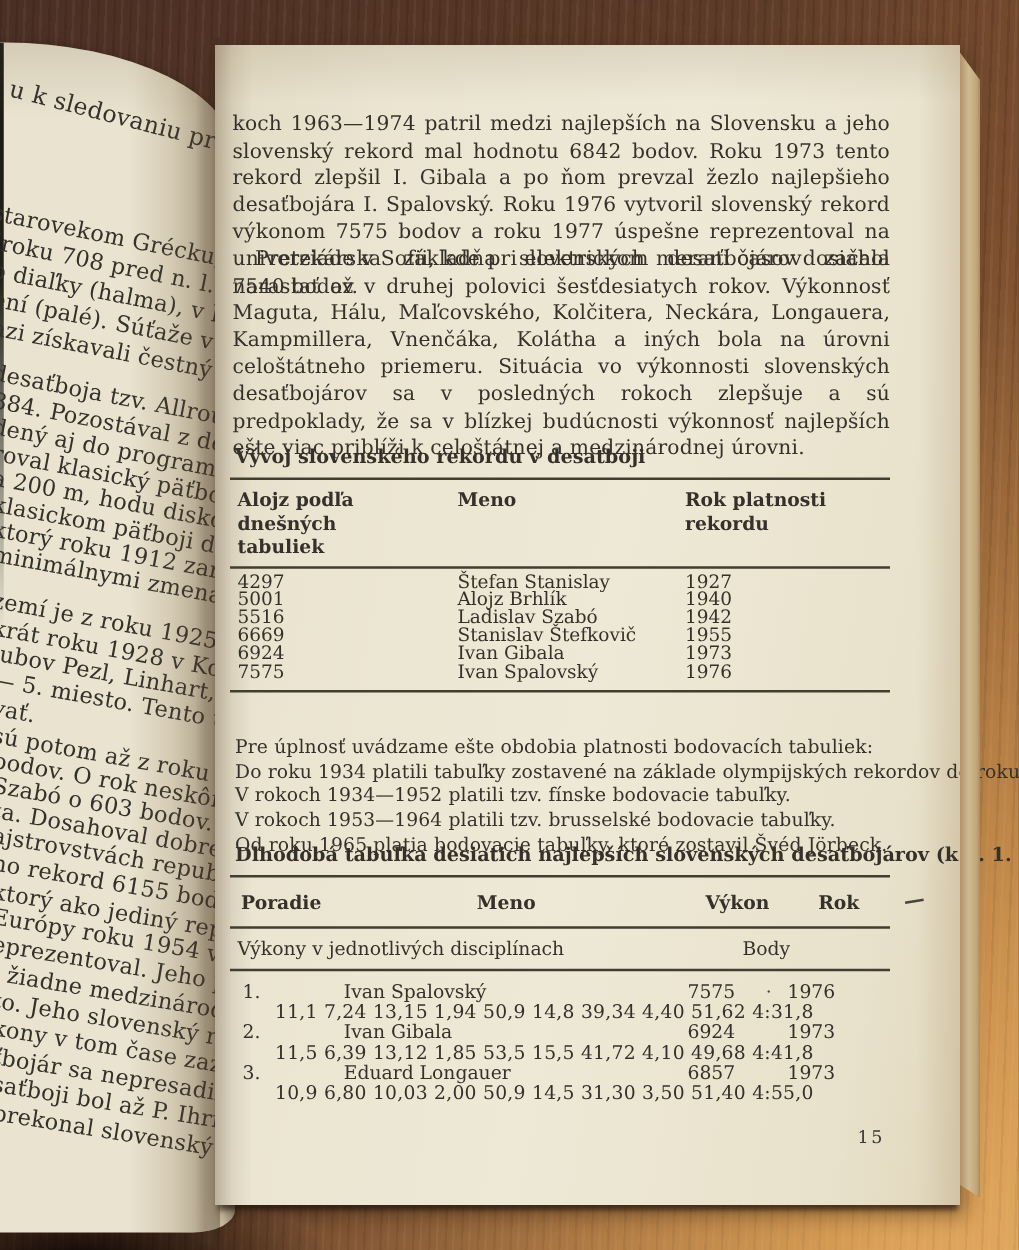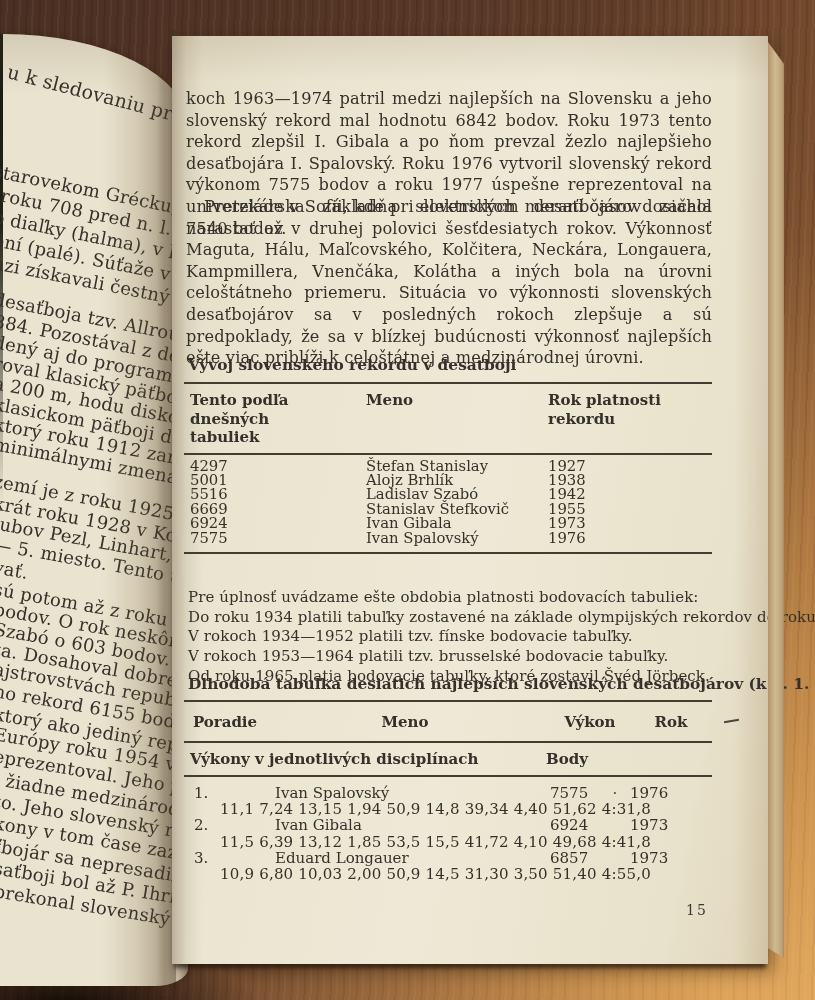--- a/index.html
+++ b/index.html
@@ -60,21 +60,21 @@
   .t1-row{display:flex;font-size:14.8px;line-height:14.4px;}
   .t1-row .c1{width:176px;}
   .t1-row .c2{width:182px;}
   .t1-row .c3{flex:1;}
   
   .notes{position:absolute;left:16px;top:552px;font-size:15px;line-height:19.7px;white-space:nowrap;letter-spacing:.1px;}
   
   .table2{position:absolute;left:12px;top:664px;width:528px;border-top:2px solid #423c31;font-size:15px;}
   .t2-head{display:flex;font-weight:bold;padding:11px 0 10px 6px;border-bottom:2px solid #423c31;text-align:center;}
   .t2-head .h1{width:70px;}.t2-head .h2{width:290px;}.t2-head .h3{width:80px;}.t2-head .h4{flex:1;}
-  .t2-sub{display:flex;font-weight:bold;padding:7px 0 7px 6px;border-bottom:2px solid #423c31;}
+  .t2-sub{display:flex;font-weight:normal;padding:7px 0 7px 6px;border-bottom:2px solid #423c31;gap:48px;}
   .t2-sub .s1{width:356px;}.t2-sub .s2{flex:1;}
   .t2-body{padding:8px 0 10px 6px;}
   .t2-line1{display:flex;line-height:16.2px;}
   .t2-line1 .rank{width:85px;padding-left:4px;box-sizing:border-box;}
   .t2-line1 .nm{width:275px;}
   .t2-line1 .pts{width:50px;}
   .t2-line1 .dot{width:30px;text-align:center;color:#4a443a;}
   .t2-line1 .yr{flex:1;}
   .t2-disc{padding-left:30px;line-height:16.2px;letter-spacing:.2px;white-space:nowrap;}
   .margin-mark{position:absolute;left:552px;top:684px;width:15px;border-top:2px solid #4a443a;transform:rotate(-9deg);}
@@ -133,37 +133,37 @@
   <div class="right-page">
 
     <div class="rp-line" style="top:52px;">koch 1963—1974 patril medzi najlepších na Slovensku a jeho slovenský rekord mal hodnotu 6842 bodov. Roku 1973 tento rekord zlepšil I. Gibala a po ňom prevzal žezlo najlepšieho desaťbojára I. Spalovský. Roku 1976 vytvoril slovenský rekord výkonom 7575 bodov a roku 1977 úspešne reprezentoval na univerziáde v Sofii, kde pri elektrickom meraní časov dosiahol 7540 bodov.</div>
     <div class="rp-line para2" style="top:160px;">Pretekárska základňa slovenských desaťbojárov začala narastať až v druhej polovici šesťdesiatych rokov. Výkonnosť Maguta, Hálu, Maľcovského, Kolčitera, Neckára, Longauera, Kampmillera, Vnenčáka, Kolátha a iných bola na úrovni celoštátneho priemeru. Situácia vo výkonnosti slovenských desaťbojárov sa v posledných rokoch zlepšuje a sú predpoklady, že sa v blízkej budúcnosti výkonnosť najlepších ešte viac priblíži k celoštátnej a medzinárodnej úrovni.</div>
 
     <div class="rp-h" style="top:320px;">Vývoj slovenského rekordu v desaťboji</div>
 
     <div class="table1">
       <div class="t1-head">
         <span class="c1">
-            <span class="wrapnarrow">Tento podľa dnešných tabuliek</span>
+            <span class="wrapnarrow">Alojz podľa dnešných tabuliek</span>
           </span>
         <span class="c2">Meno</span>
         <span class="c3">
             <span class="wrapyear">Rok platnosti rekordu</span>
           </span>
       </div>
       <div class="t1-body">
           <div class="t1-row">
           <span class="c1">4297</span>
           <span class="c2">Štefan Stanislay</span>
           <span class="c3">1927</span>
         </div>
           <div class="t1-row">
           <span class="c1">5001</span>
           <span class="c2">Alojz Brhlík</span>
-          <span class="c3">1938</span>
+          <span class="c3">1940</span>
         </div>
           <div class="t1-row">
           <span class="c1">5516</span>
           <span class="c2">Ladislav Szabó</span>
           <span class="c3">1942</span>
         </div>
           <div class="t1-row">
           <span class="c1">6669</span>
           <span class="c2">Stanislav Štefkovič</span>
           <span class="c3">1955</span>

